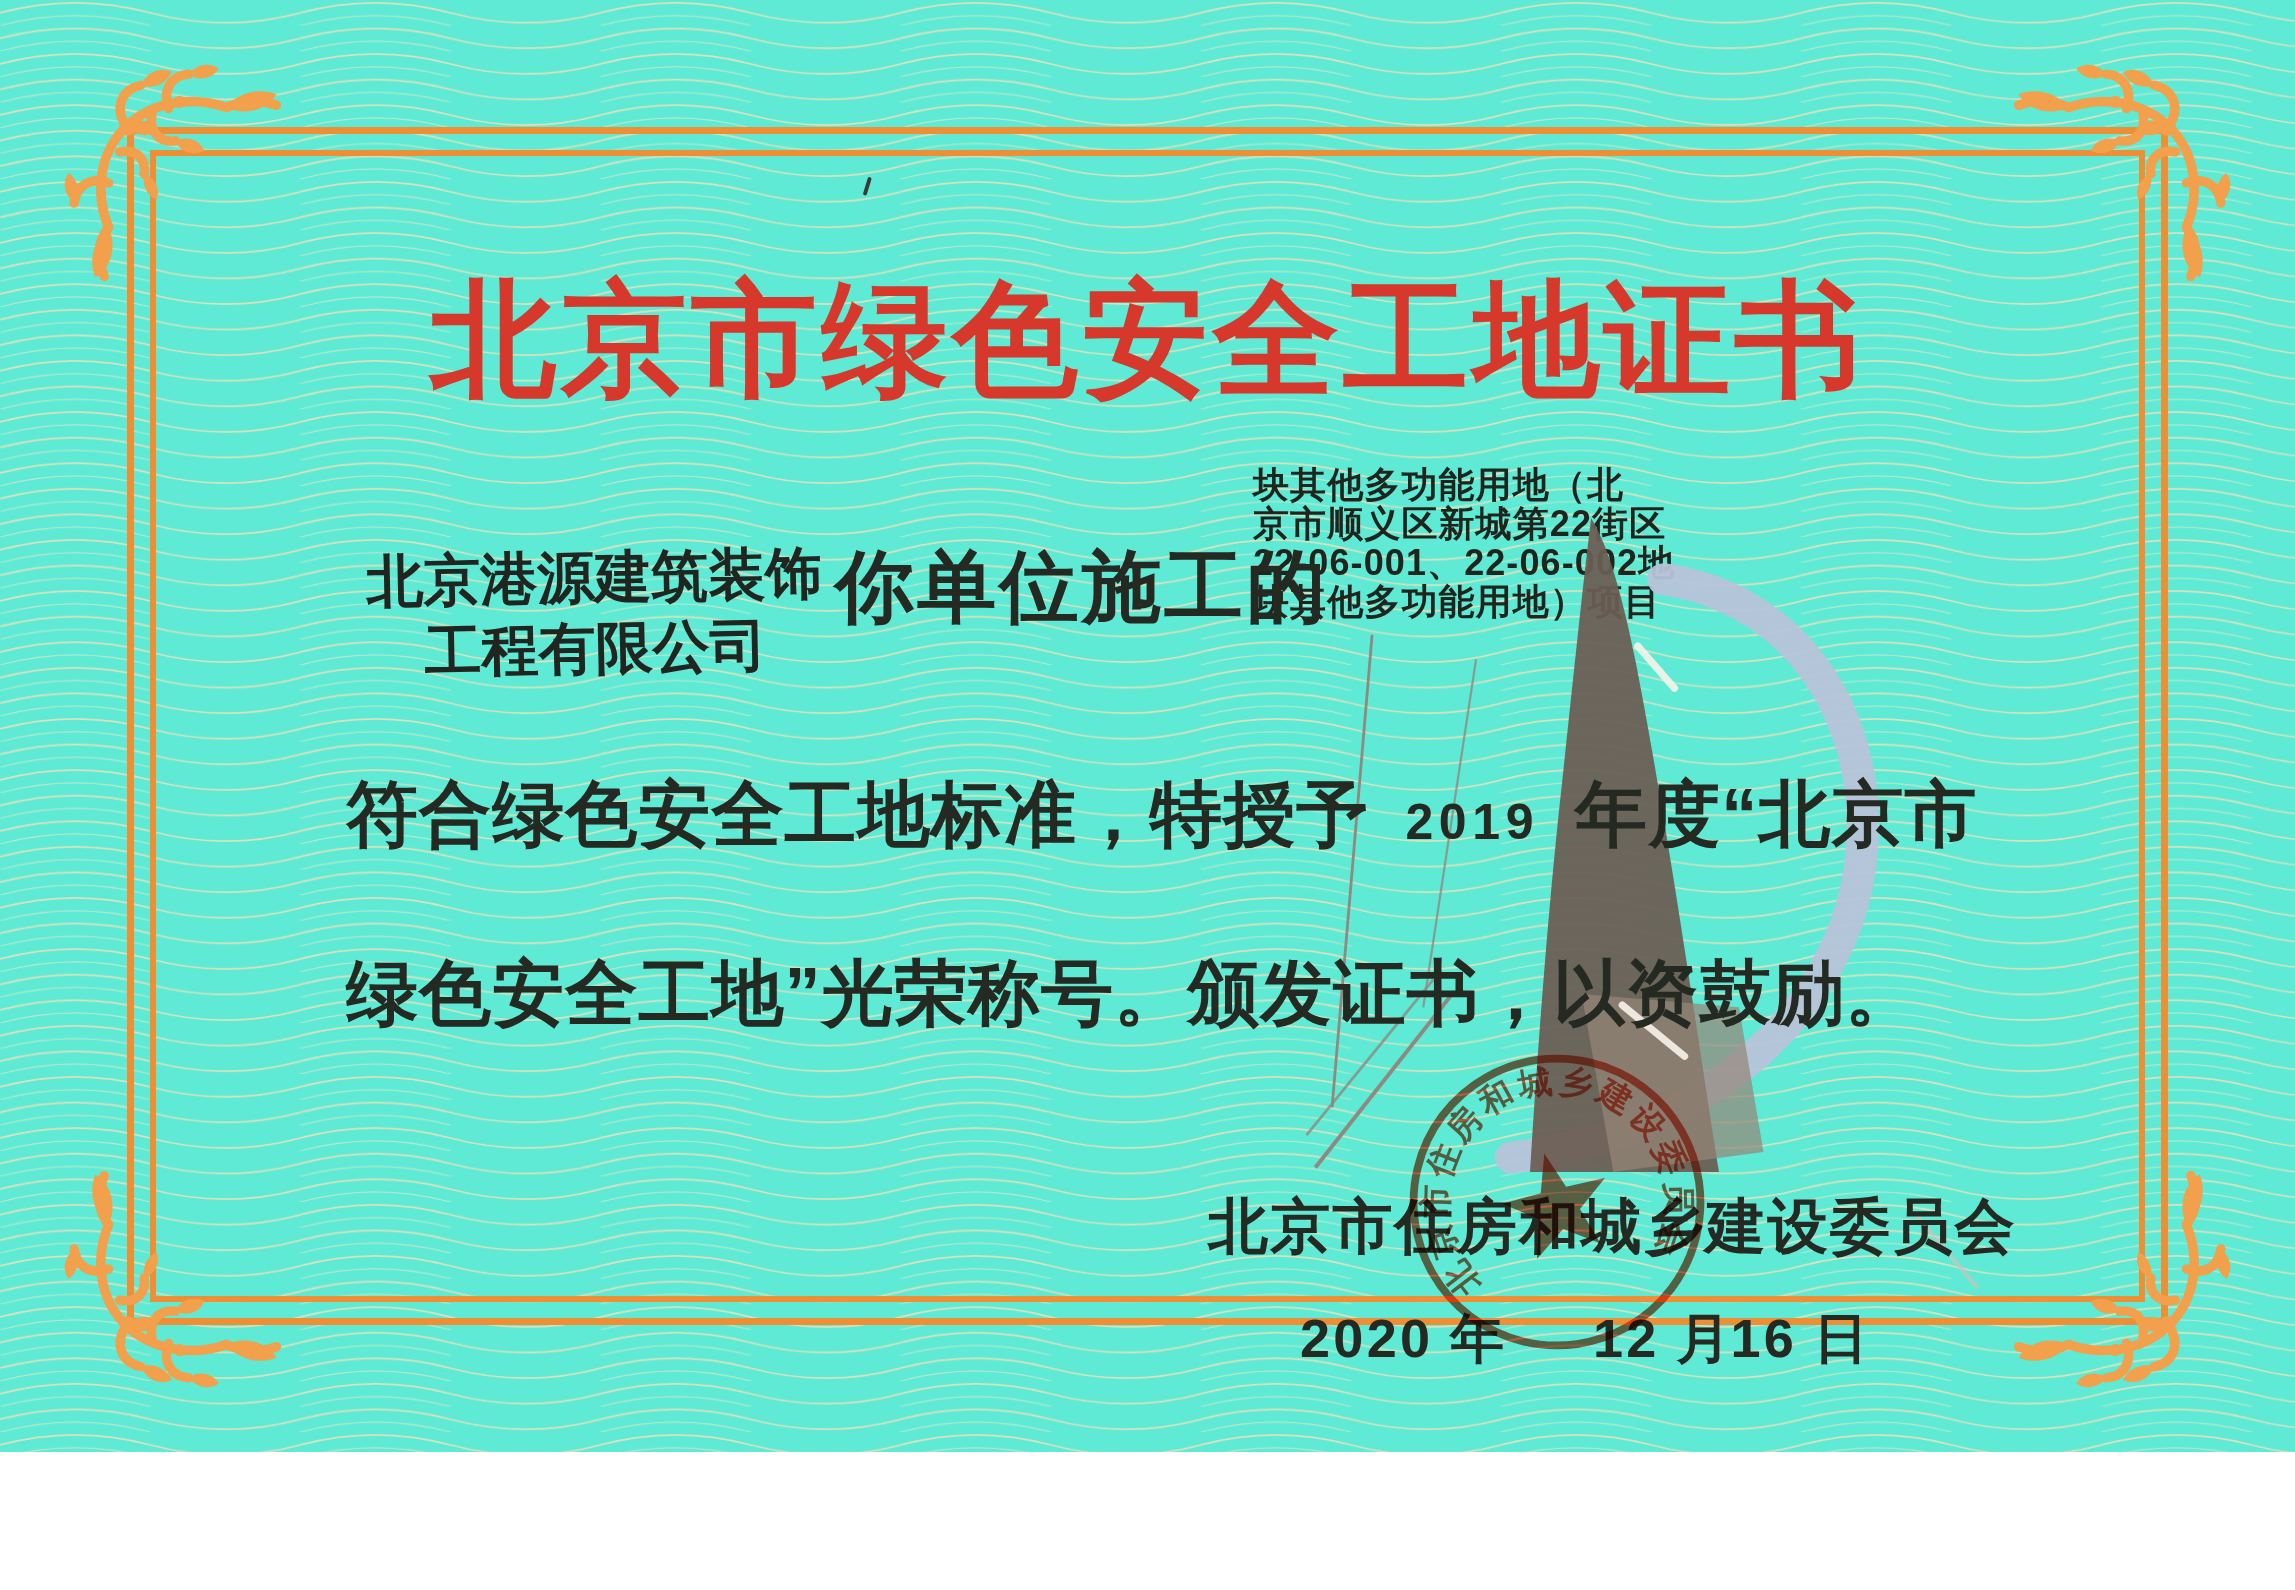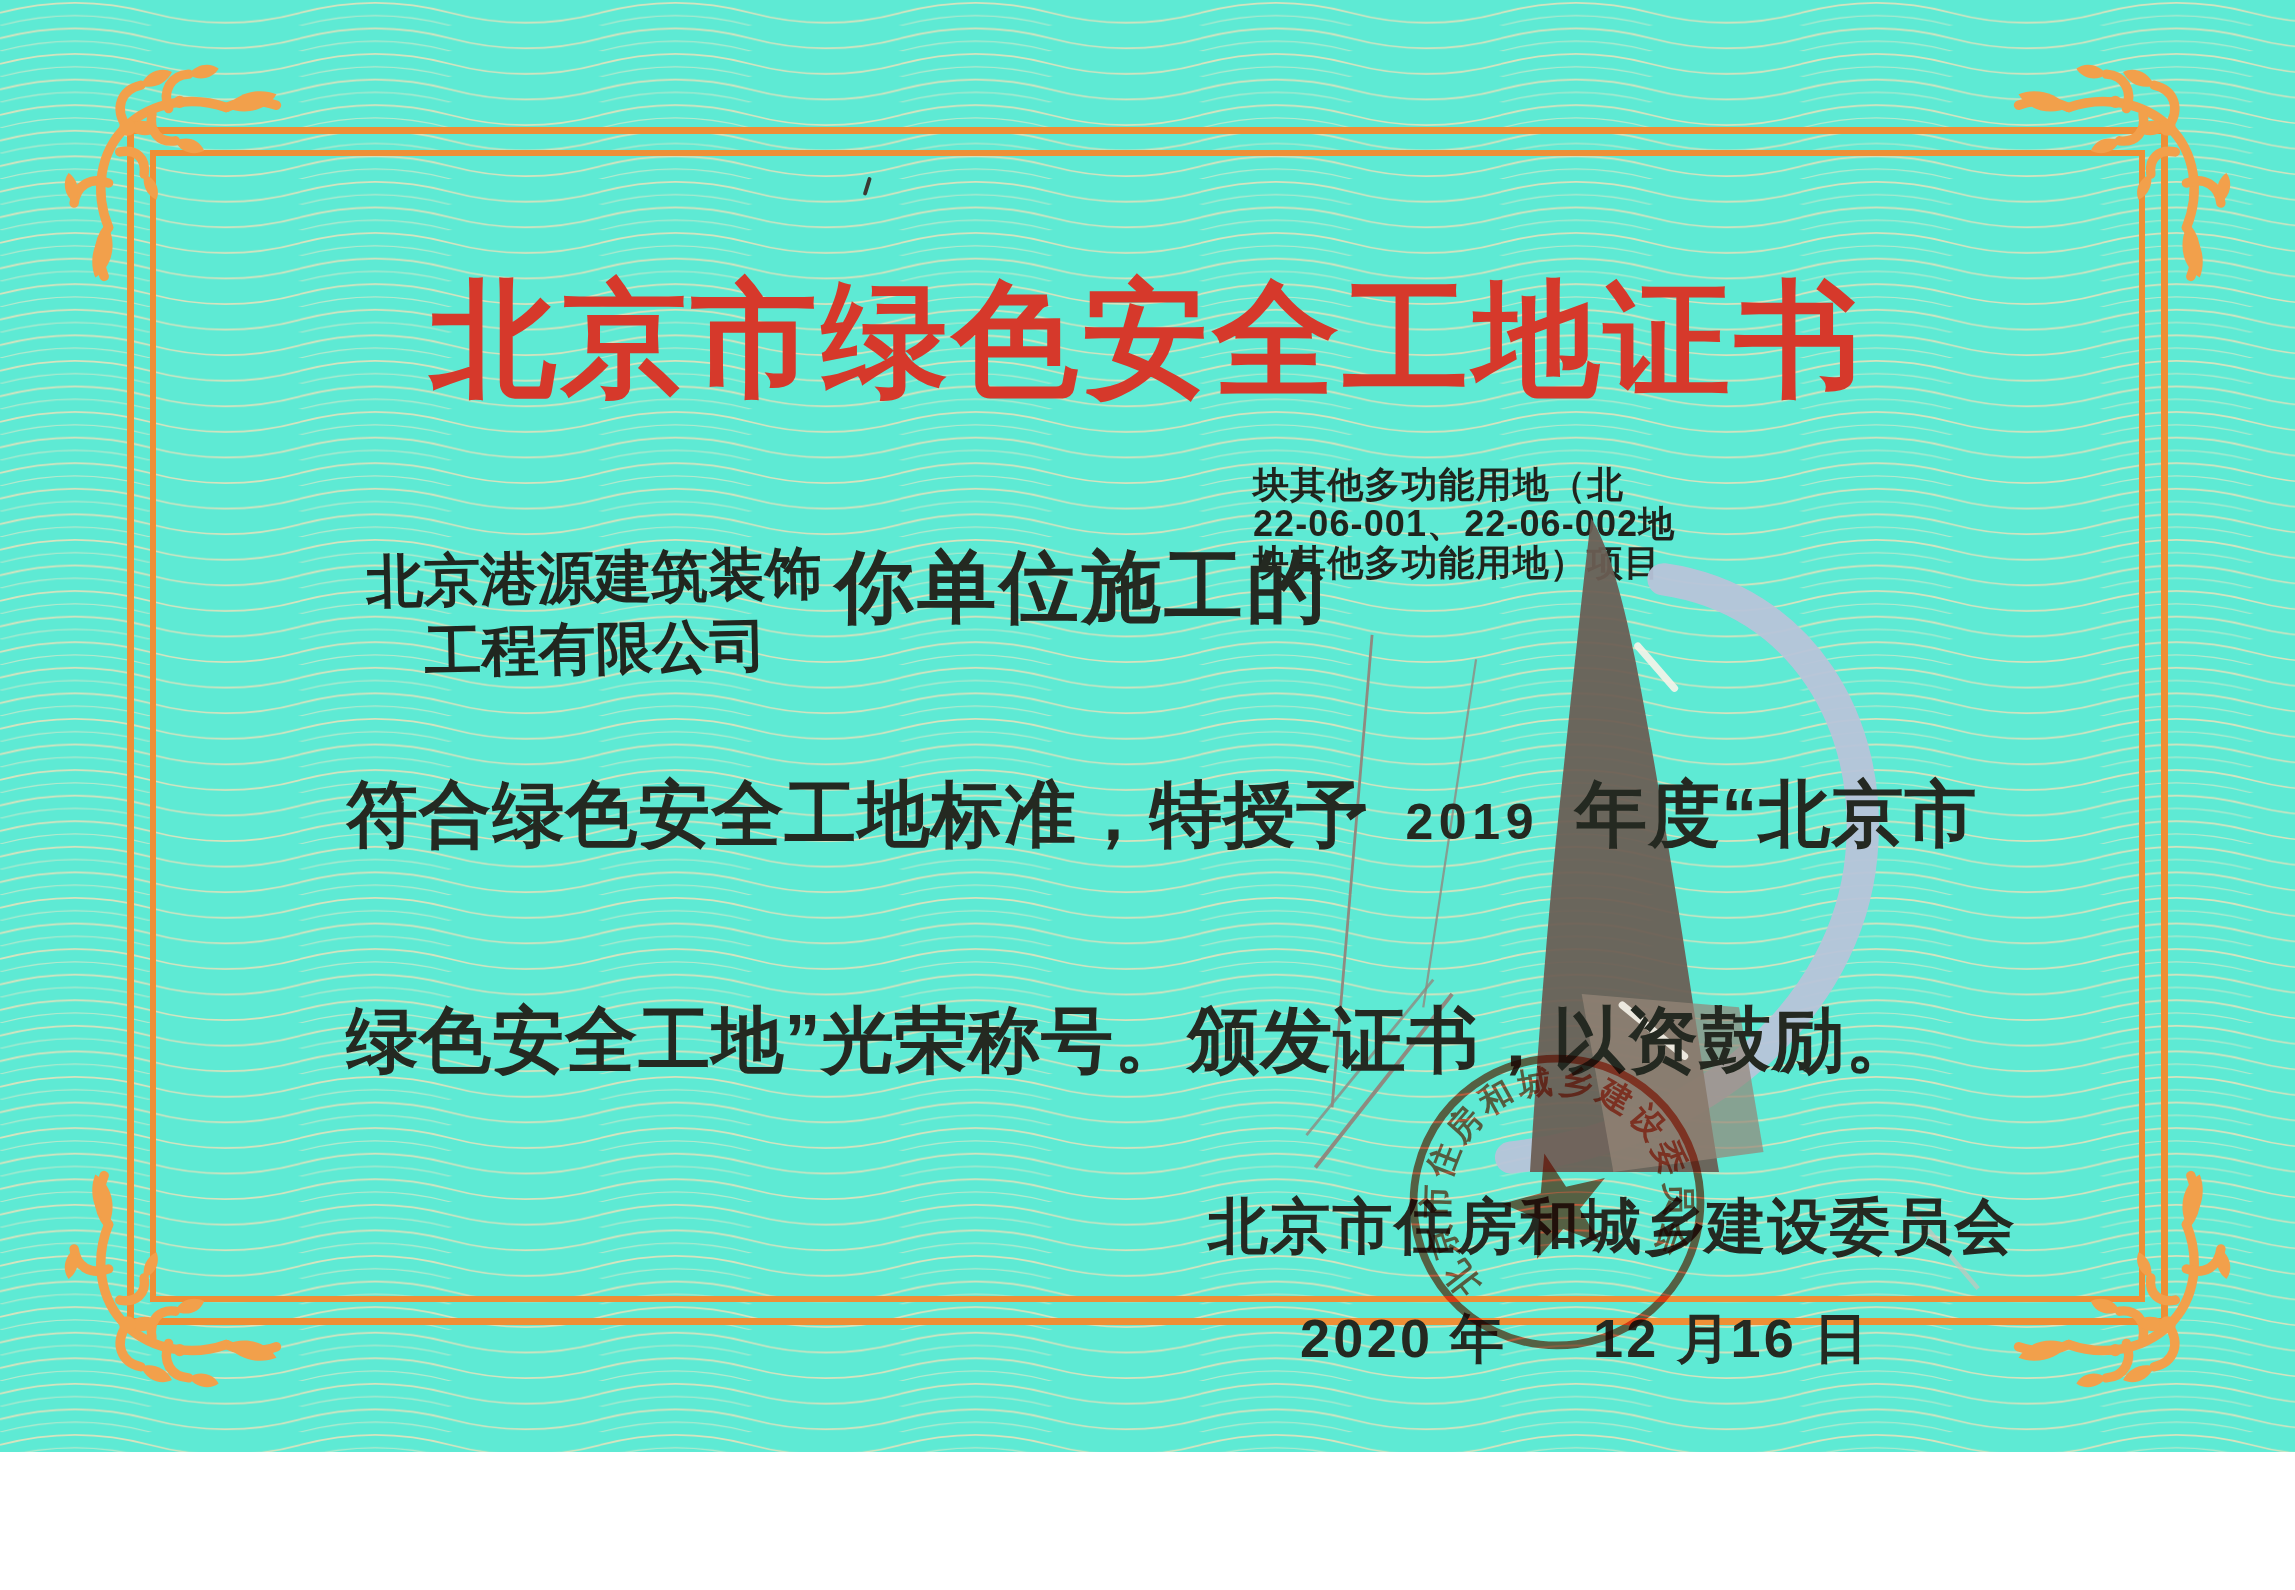--- a/index.html
+++ b/index.html
@@ -21,21 +21,21 @@
   .body-prefix{position:absolute;left:835px;top:535px;font-size:79px;font-weight:800;
                color:#242921;letter-spacing:3.3px;z-index:3;}
   .project{position:absolute;left:1253px;top:465px;font-size:36px;line-height:39px;
            font-weight:800;color:#1f241d;letter-spacing:1.1px;z-index:1;white-space:nowrap;}
   .after-project{position:absolute;left:1662px;top:562px;font-size:79px;font-weight:800;
                  color:#242921;letter-spacing:2.2px;z-index:3;}
   .line2{position:absolute;left:346px;top:767px;font-size:72px;font-weight:800;
          color:#242921;letter-spacing:1.1px;z-index:3;white-space:nowrap;}
   .line2 .year{font-size:50px;font-weight:700;margin:0 36px;letter-spacing:5.6px;}
   .line3{position:absolute;left:346px;top:946px;font-size:72px;font-weight:800;
-         color:#242921;letter-spacing:1.1px;z-index:3;white-space:nowrap;margin-top:47px;}
+         color:#242921;letter-spacing:1.1px;z-index:3;white-space:nowrap;}
   .issuer{position:absolute;left:1208px;top:1187px;font-size:60px;font-weight:800;
           color:#242921;letter-spacing:2.2px;z-index:3;white-space:nowrap;}
   .date{position:absolute;left:1300px;top:1303px;font-size:54px;font-weight:700;
         color:#242921;z-index:3;white-space:nowrap;}
   .date span{display:inline-block;}
   .date .num{letter-spacing:3.3px;}
   .date .u-year{margin-left:16.7px;}
   .date .n-month{margin-left:89px;}
   .date .u-month{margin-left:16.7px;}
   .date .n-day{}
@@ -108,20 +108,21 @@
 
   <div class="company">
     <div>北京港源建筑装饰</div>
     <div>工程有限公司</div>
   </div>
 
   <div class="body-prefix">你单位施工的</div>
 
   <div class="project">
     <div>块其他多功能用地（北</div>
+    <div>京市顺义区新城第22街区</div>
     <div>22-06-001、22-06-002地</div>
     <div>块其他多功能用地）项目</div>
   </div>
 
   <svg class="watermark" width="2295" height="1590" viewBox="0 0 4128 2860">
     <path d="M 2992 1042 C 3240 1078 3372 1302 3348 1540 C 3322 1812 3072 2042 2718 2082" fill="none" stroke="#b7c4d9" stroke-width="58" stroke-linecap="round" opacity="0.95"></path>
     <path d="M 2862 932 C 2846 1060 2828 1240 2804 1460 C 2784 1650 2766 1880 2752 2108 L 3092 2108 C 3058 1900 3006 1520 2942 1190 C 2916 1058 2888 972 2862 932 Z" fill="#6b5d54" opacity="0.94"></path>
     <path d="M 2845 1788 L 3128 1812 L 3172 2072 L 2902 2108 Z" fill="#958779" opacity="0.72"></path>
     <path d="M2946 1162 L3012 1238" stroke="#f7f4ea" stroke-width="13" stroke-linecap="round" opacity="0.9"></path>
     <path d="M2918 1808 L3030 1900" stroke="#f7f4ea" stroke-width="13" stroke-linecap="round" opacity="0.9"></path>

